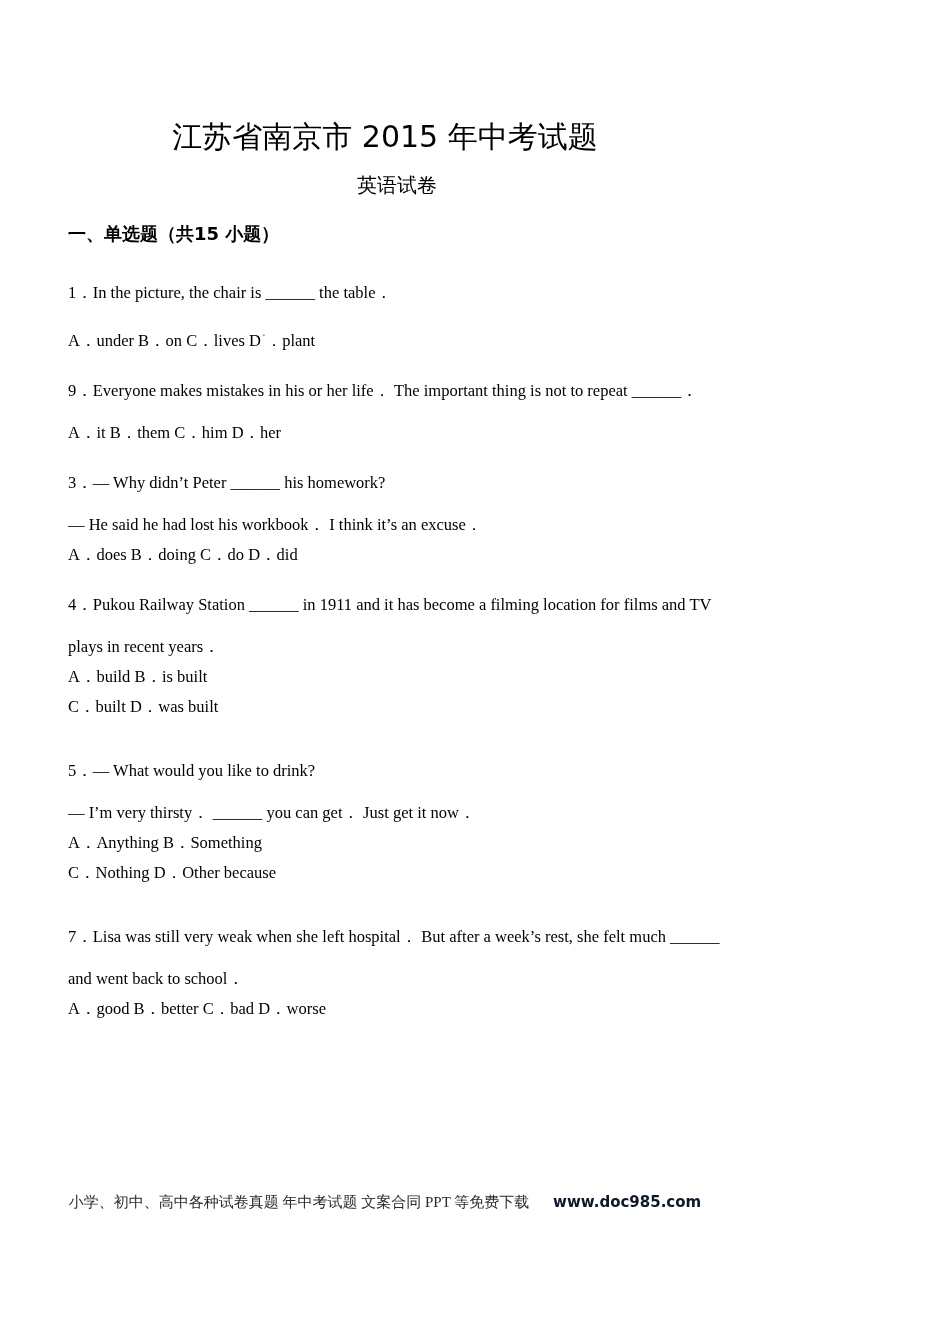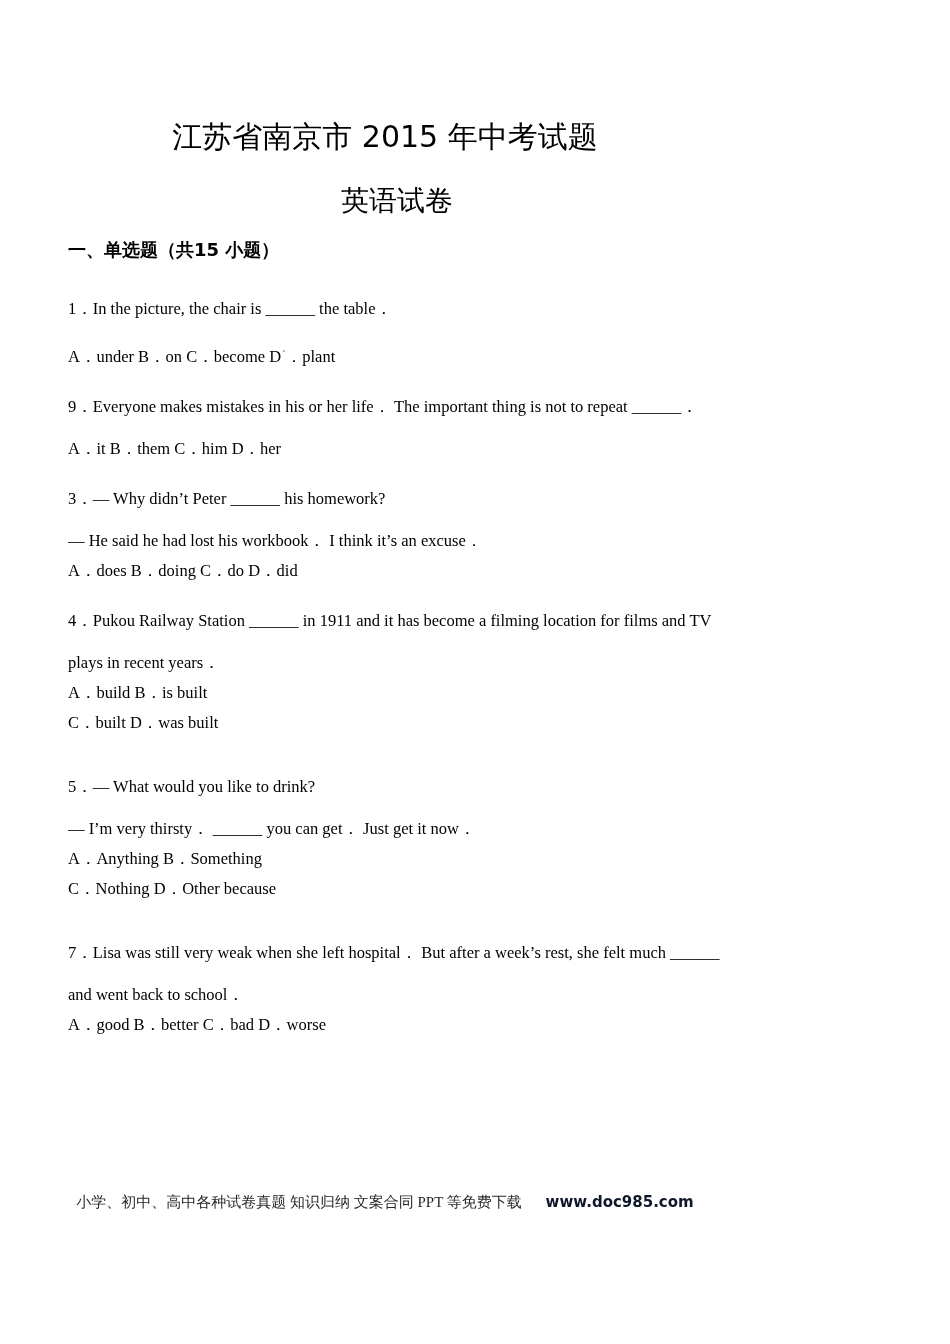--- a/index.html
+++ b/index.html
@@ -18,24 +18,24 @@
   }
   .doc-title {
     padding-top: 116px;
     text-align: center;
     font-family: "DejaVu Sans", "Liberation Sans", sans-serif;
     font-size: 30px;
     line-height: 42px;
     color: #000000;
   }
   .doc-subtitle {
-    margin-top: 24px;
+    margin-top: 8px;
     text-align: center;
     font-family: "DejaVu Sans", "Liberation Sans", sans-serif;
-    font-size: 28px;
+    font-size: 20px;
     line-height: 38px;
     color: #000000;
     padding-left: 24px;
   }
   .content {
     margin-left: 68px;
     width: 690px;
   }
   .section-heading {
     margin-top: 18px;
@@ -93,21 +93,21 @@
 
   <div class="doc-title">江苏省南京市 2015 年中考试题</div>
   <div class="doc-subtitle">英语试卷</div>
 
   <div class="content">
 
     <div class="section-heading">一、单选题（共15 小题）</div>
 
     <div class="q q-first">
       <div class="ln gap-lg">1．In the picture, the chair is ______ the table．</div>
-      <div class="ln"><span>A．under B．on C．become D</span><span class="stray-mark">·</span><span>．plant</span></div>
+      <div class="ln"><span>A．under B．on C．lives D</span><span class="stray-mark">·</span><span>．plant</span></div>
     </div>
 
     <div class="q">
       <div class="ln gap-lg">9．Everyone makes mistakes in his or her life． The important thing is not to repeat ______．</div>
       <div class="ln">A．it B．them C．him D．her</div>
     </div>
 
     <div class="q">
       <div class="ln gap-lg">3．— Why didn’t Peter ______ his homework?</div>
       <div class="ln gap-sm">— He said he had lost his workbook． I think it’s an excuse．</div>
@@ -131,17 +131,17 @@
 
     <div class="q q-wide">
       <div class="ln gap-lg">7．Lisa was still very weak when she left hospital． But after a week’s rest, she felt much ______</div>
       <div class="ln gap-sm">and went back to school．</div>
       <div class="ln">A．good B．better C．bad D．worse</div>
     </div>
 
   </div>
 
   <div class="footer">
-    <span class="footer-text">小学、初中、高中各种试卷真题 知识归纳 文案合同 PPT 等免费下载</span>
+    <span class="footer-text">小学、初中、高中各种试卷真题 年中考试题 文案合同 PPT 等免费下载</span>
     <span class="footer-link">www.doc985.com</span>
   </div>
 
 </div>
 
 </body></html>

